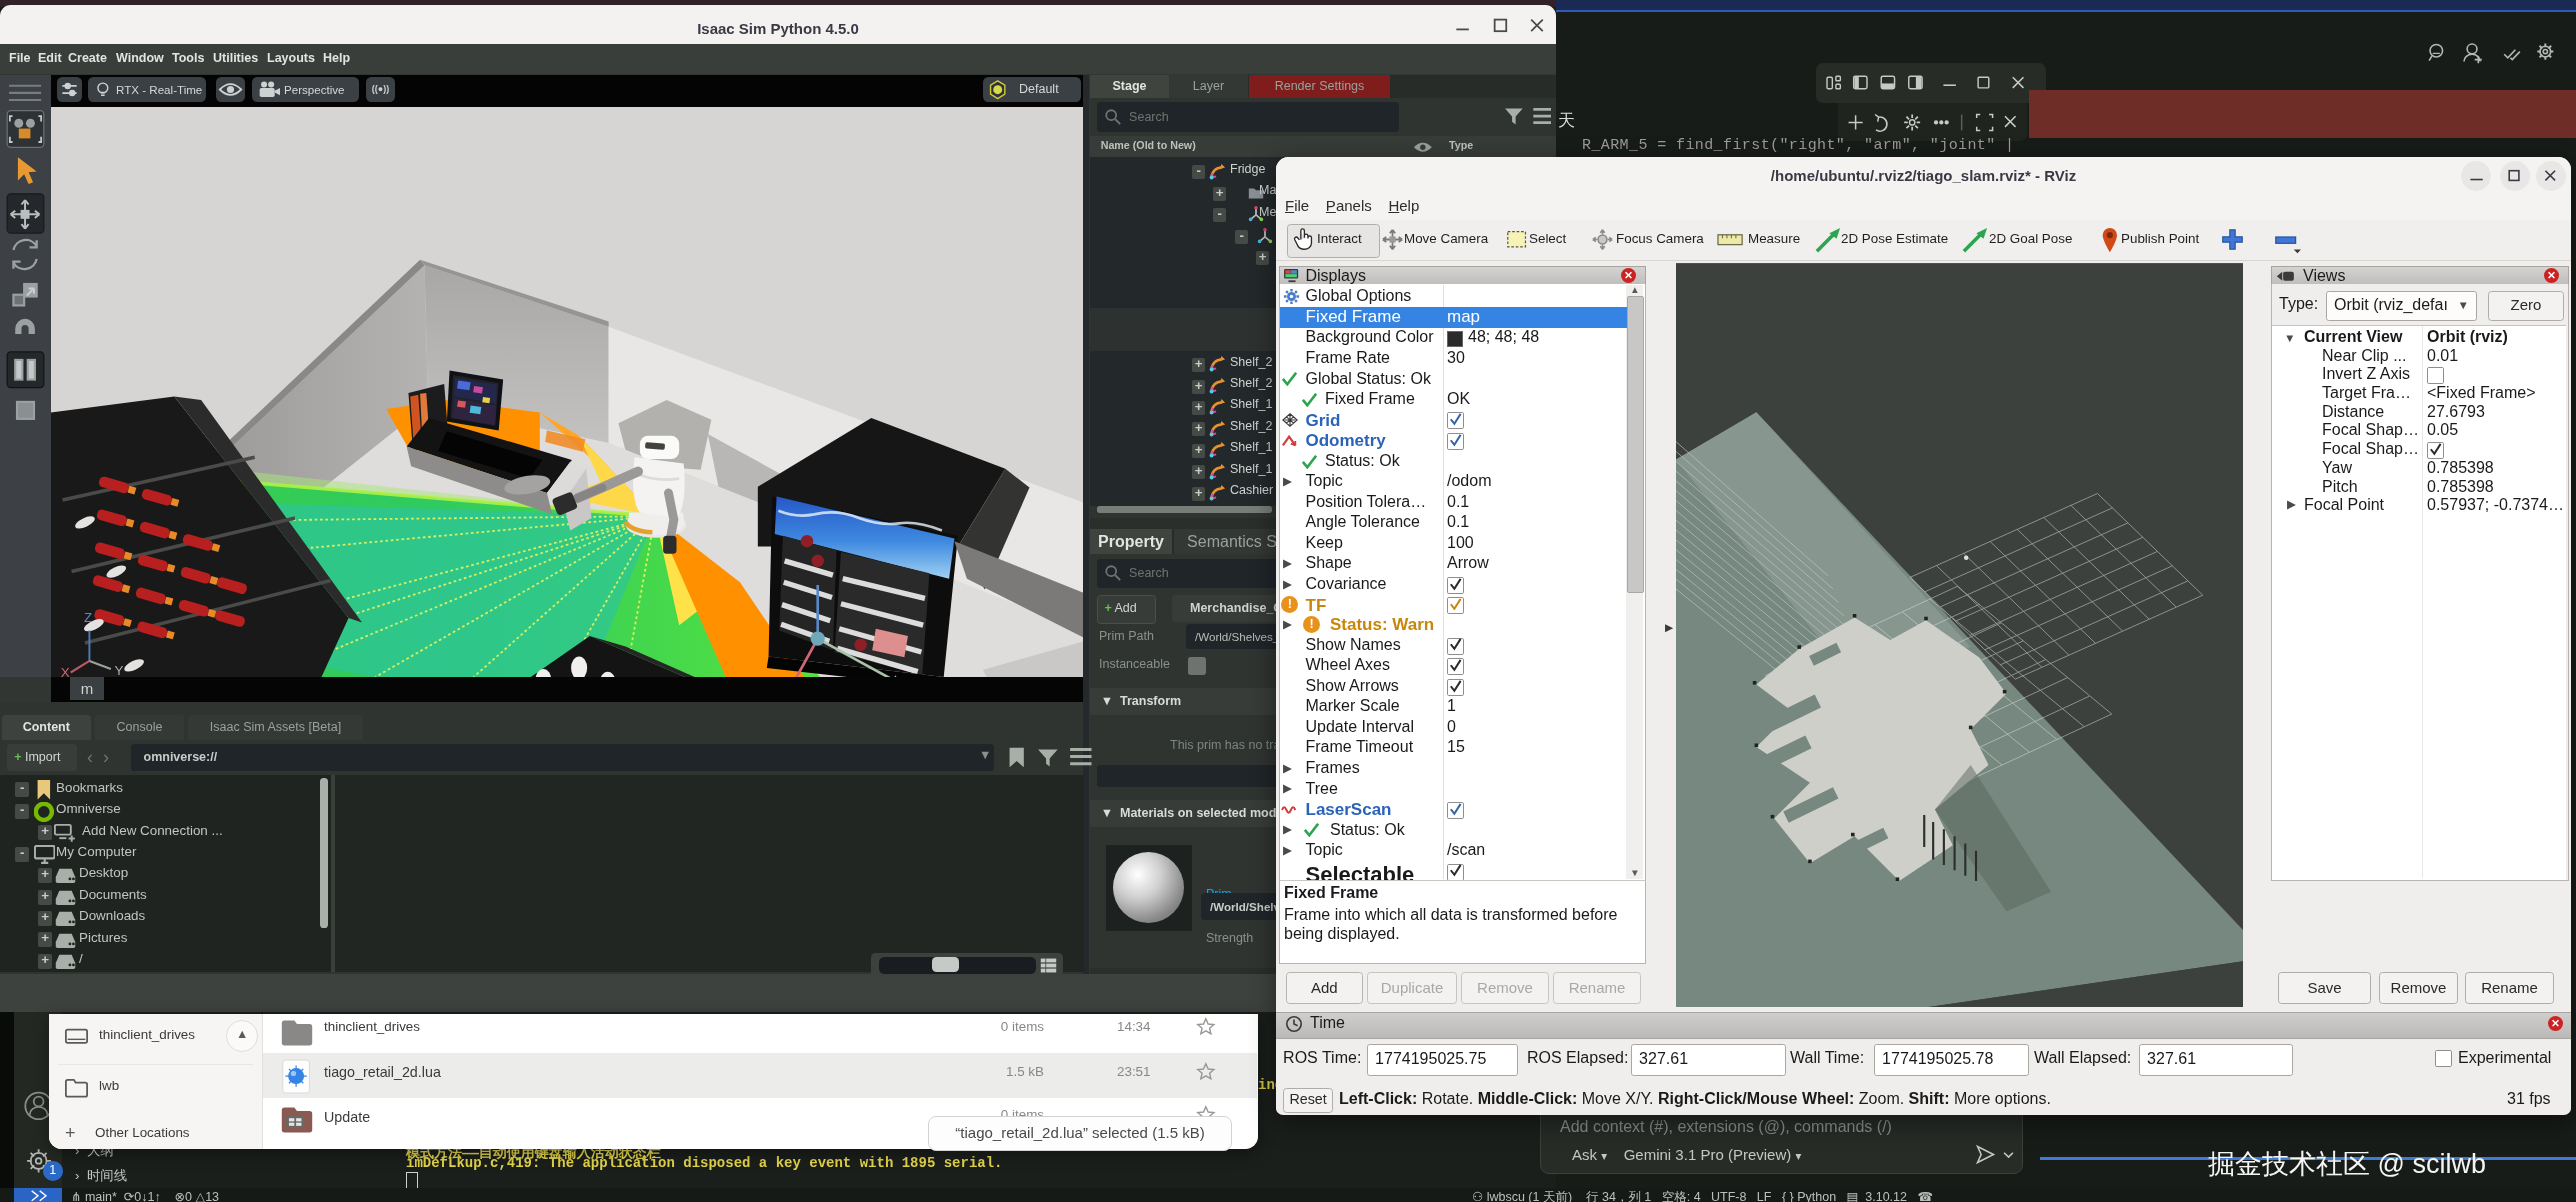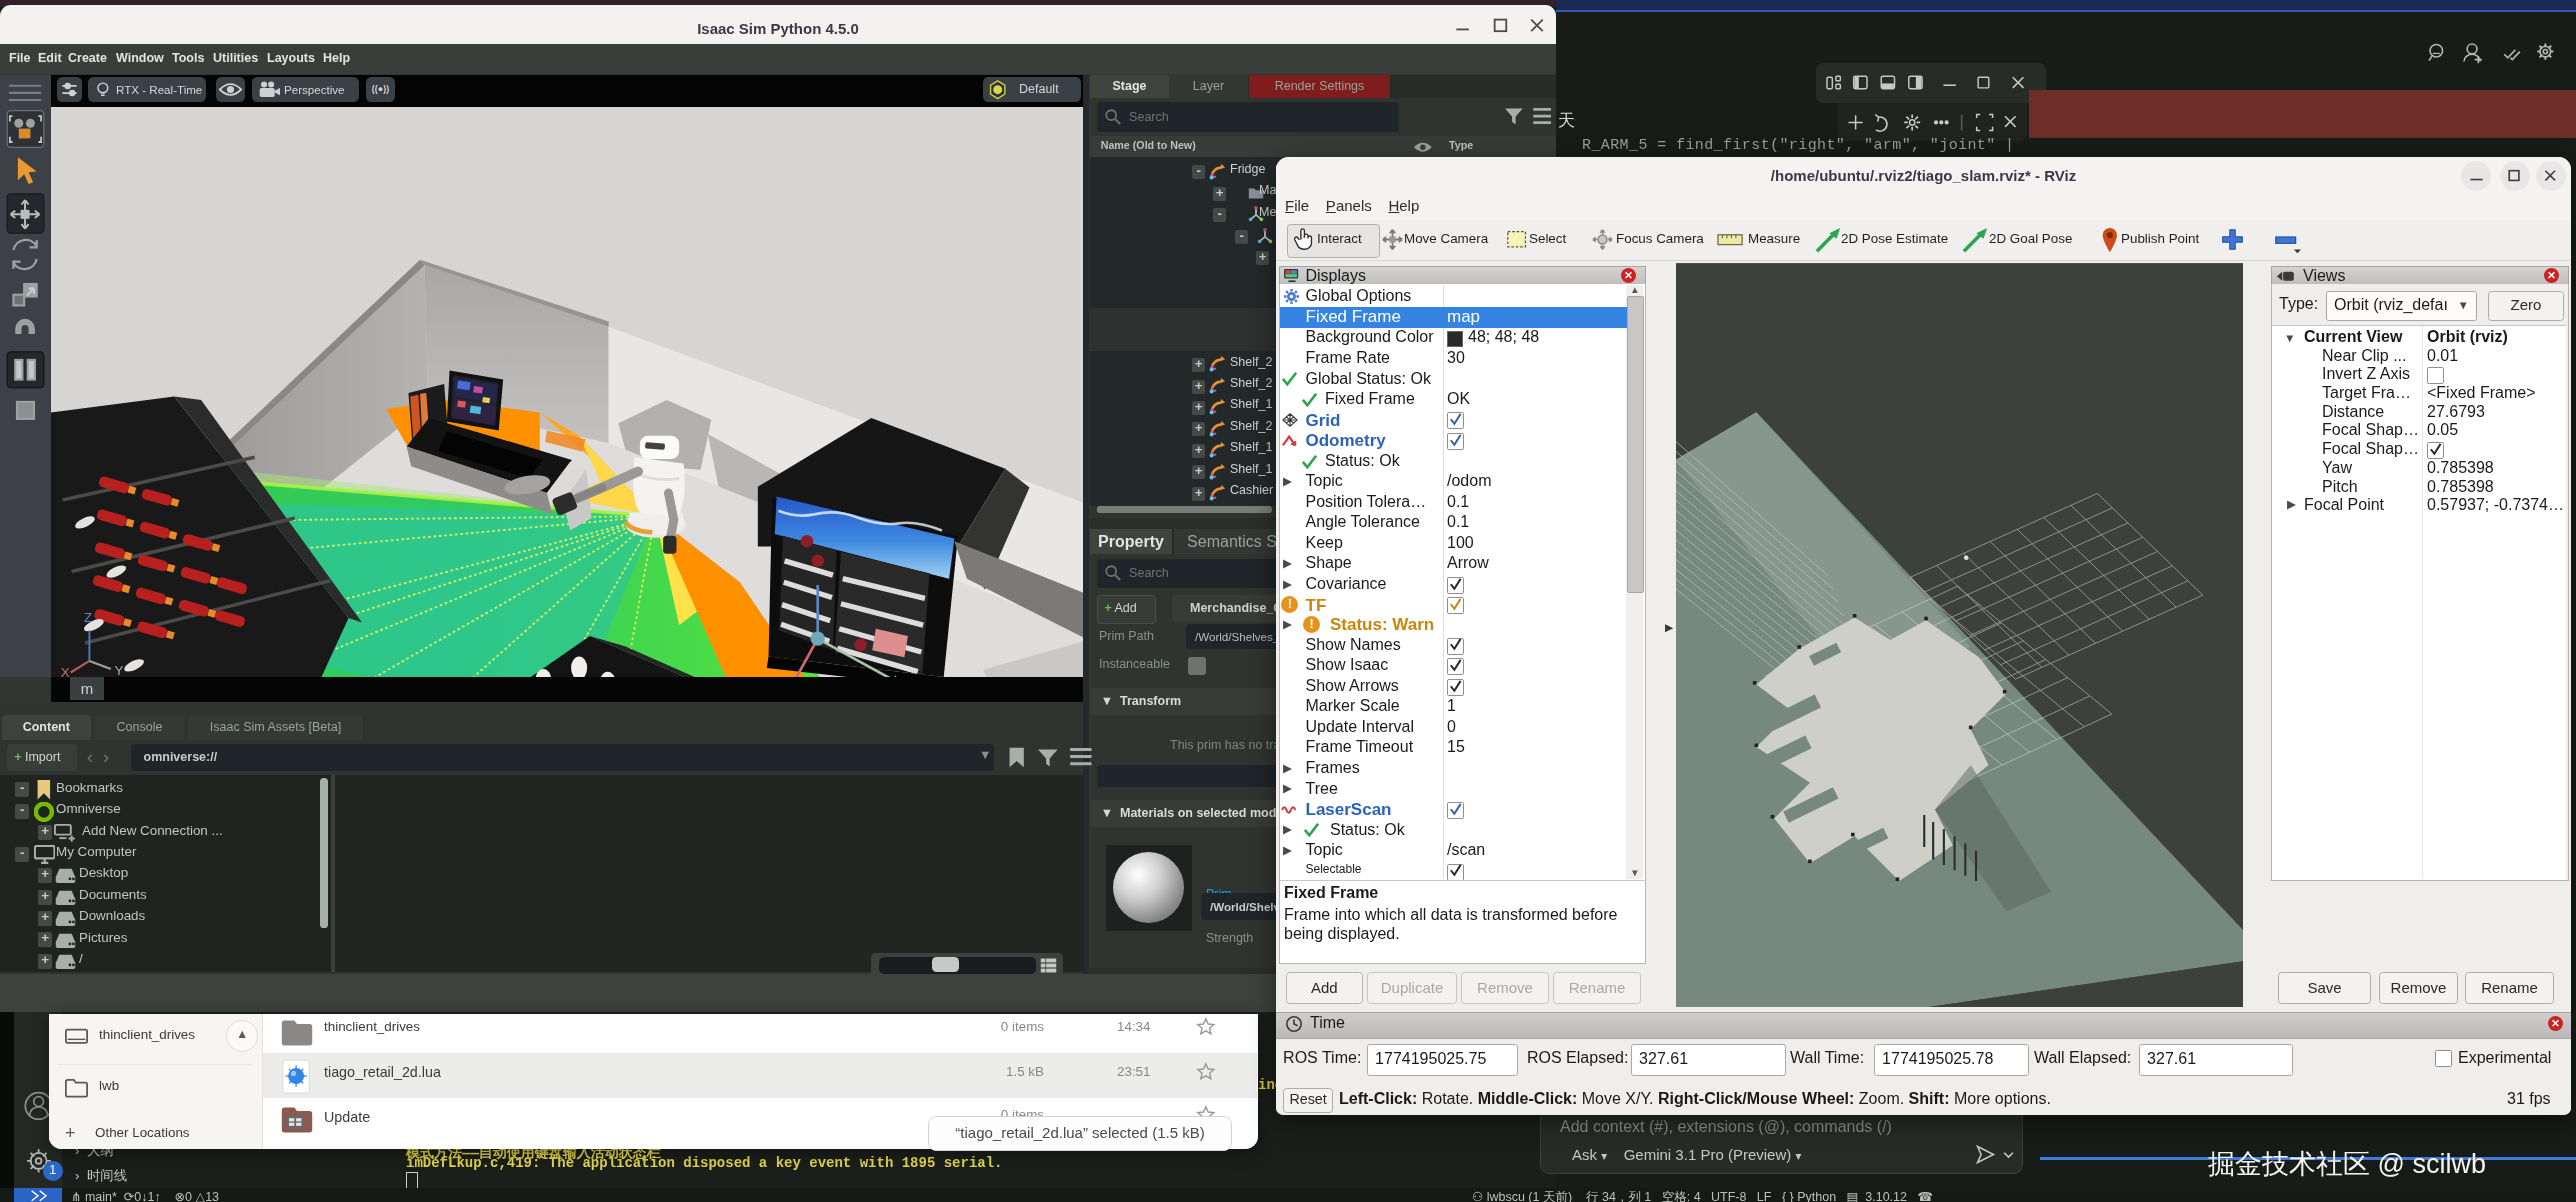--- a/index.html
+++ b/index.html
@@ -845,21 +845,21 @@
         <path d="M2,7 l4,5 L13,1" fill="none" stroke="#c8860a" stroke-width="2.2"></path>
       </svg>
   <div class="ab t" style="left:7.1px;top:460px;font-size:11.6px;color:#4a4a4a">▶</div>
       <div class="ab" style="left:27px;top:459px;width:17px;height:17px;border-radius:50%;background:#e8921e;color:#fff;font-size:12.5px;font-weight:bold;text-align:center;line-height:17px">!</div>
   <div class="ab t" style="left:54px;top:458px;font-size:17px;color:#c8860a;font-weight:bold">Status: Warn</div>
   <div class="ab t" style="left:29.5px;top:479px;font-size:16px;color:#1a1a1a;font-weight:normal">Show Names</div>
   <div class="ab" style="left:171px;top:481px;width:15px;height:15px;background:#fff;border:0.9px solid #908e8a;border-radius:1.8px"></div>
   <svg class="ab" style="left:173px;top:481px" width="13.4" height="12.5" viewBox="0 0 15 14">
         <path d="M2,7 l4,5 L13,1" fill="none" stroke="#2a2a2a" stroke-width="2.2"></path>
       </svg>
-  <div class="ab t" style="left:29.5px;top:499px;font-size:16px;color:#1a1a1a;font-weight:normal">Show Isaac</div>
+  <div class="ab t" style="left:29.5px;top:499px;font-size:16px;color:#1a1a1a;font-weight:normal">Wheel Axes</div>
   <div class="ab" style="left:171px;top:501px;width:15px;height:15px;background:#fff;border:0.9px solid #908e8a;border-radius:1.8px"></div>
   <svg class="ab" style="left:173px;top:502px" width="13.4" height="12.5" viewBox="0 0 15 14">
         <path d="M2,7 l4,5 L13,1" fill="none" stroke="#2a2a2a" stroke-width="2.2"></path>
       </svg>
   <div class="ab t" style="left:29.5px;top:520px;font-size:16px;color:#1a1a1a;font-weight:normal">Show Arrows</div>
   <div class="ab" style="left:171px;top:522px;width:15px;height:15px;background:#fff;border:0.9px solid #908e8a;border-radius:1.8px"></div>
   <svg class="ab" style="left:173px;top:523px" width="13.4" height="12.5" viewBox="0 0 15 14">
         <path d="M2,7 l4,5 L13,1" fill="none" stroke="#2a2a2a" stroke-width="2.2"></path>
       </svg>
   <div class="ab t" style="left:29.5px;top:540px;font-size:16px;color:#1a1a1a;font-weight:normal">Marker Scale</div>
@@ -881,21 +881,21 @@
         <path d="M2,7 l4,5 L13,1" fill="none" stroke="#3465a4" stroke-width="2.2"></path>
       </svg>
   <div class="ab t" style="left:7.1px;top:665px;font-size:11.6px;color:#4a4a4a">▶</div>
       <svg class="ab" style="left:27px;top:665px" width="17" height="15" viewBox="0 0 19 17">
         <path d="M2,9 l5,6 L17,2" fill="none" stroke="#2da44e" stroke-width="3"></path>
       </svg>
   <div class="ab t" style="left:54px;top:664px;font-size:16px;color:#1a1a1a;font-weight:normal">Status: Ok</div>
   <div class="ab t" style="left:7.1px;top:686px;font-size:11.6px;color:#4a4a4a">▶</div>
   <div class="ab t" style="left:29.5px;top:684px;font-size:16px;color:#1a1a1a;font-weight:normal">Topic</div>
   <div class="ab t" style="left:171px;top:684px;font-size:16px;color:#1a1a1a">/scan</div>
-  <div class="ab t" style="left:29.5px;top:705px;font-size:12px;color:#1a1a1a;font-weight:normal">Selectable</div>
+  <div class="ab t" style="left:29.5px;top:705px;font-size:22px;color:#1a1a1a;font-weight:bold">Selectable</div>
   <div class="ab" style="left:171px;top:707px;width:15px;height:15px;background:#fff;border:0.9px solid #908e8a;border-radius:1.8px"></div>
   <svg class="ab" style="left:173px;top:707px" width="13.4" height="12.5" viewBox="0 0 15 14">
         <path d="M2,7 l4,5 L13,1" fill="none" stroke="#2a2a2a" stroke-width="2.2"></path>
       </svg>
 
   <div class="ab" style="left:2.7px;top:723px;width:365px;height:82px;background:#fff;border:0.9px solid #b8b4b0;border-top:0.9px solid #cac6c2"></div>
   <div class="ab t" style="left:8px;top:727px;font-size:16px;font-weight:bold;color:#1a1a1a">Fixed Frame</div>
   <div class="ab t" style="left:8px;top:749px;font-size:16px;color:#1a1a1a">Frame into which all data is transformed before</div>
   <div class="ab t" style="left:8px;top:768px;font-size:16px;color:#1a1a1a">being displayed.</div>
 

